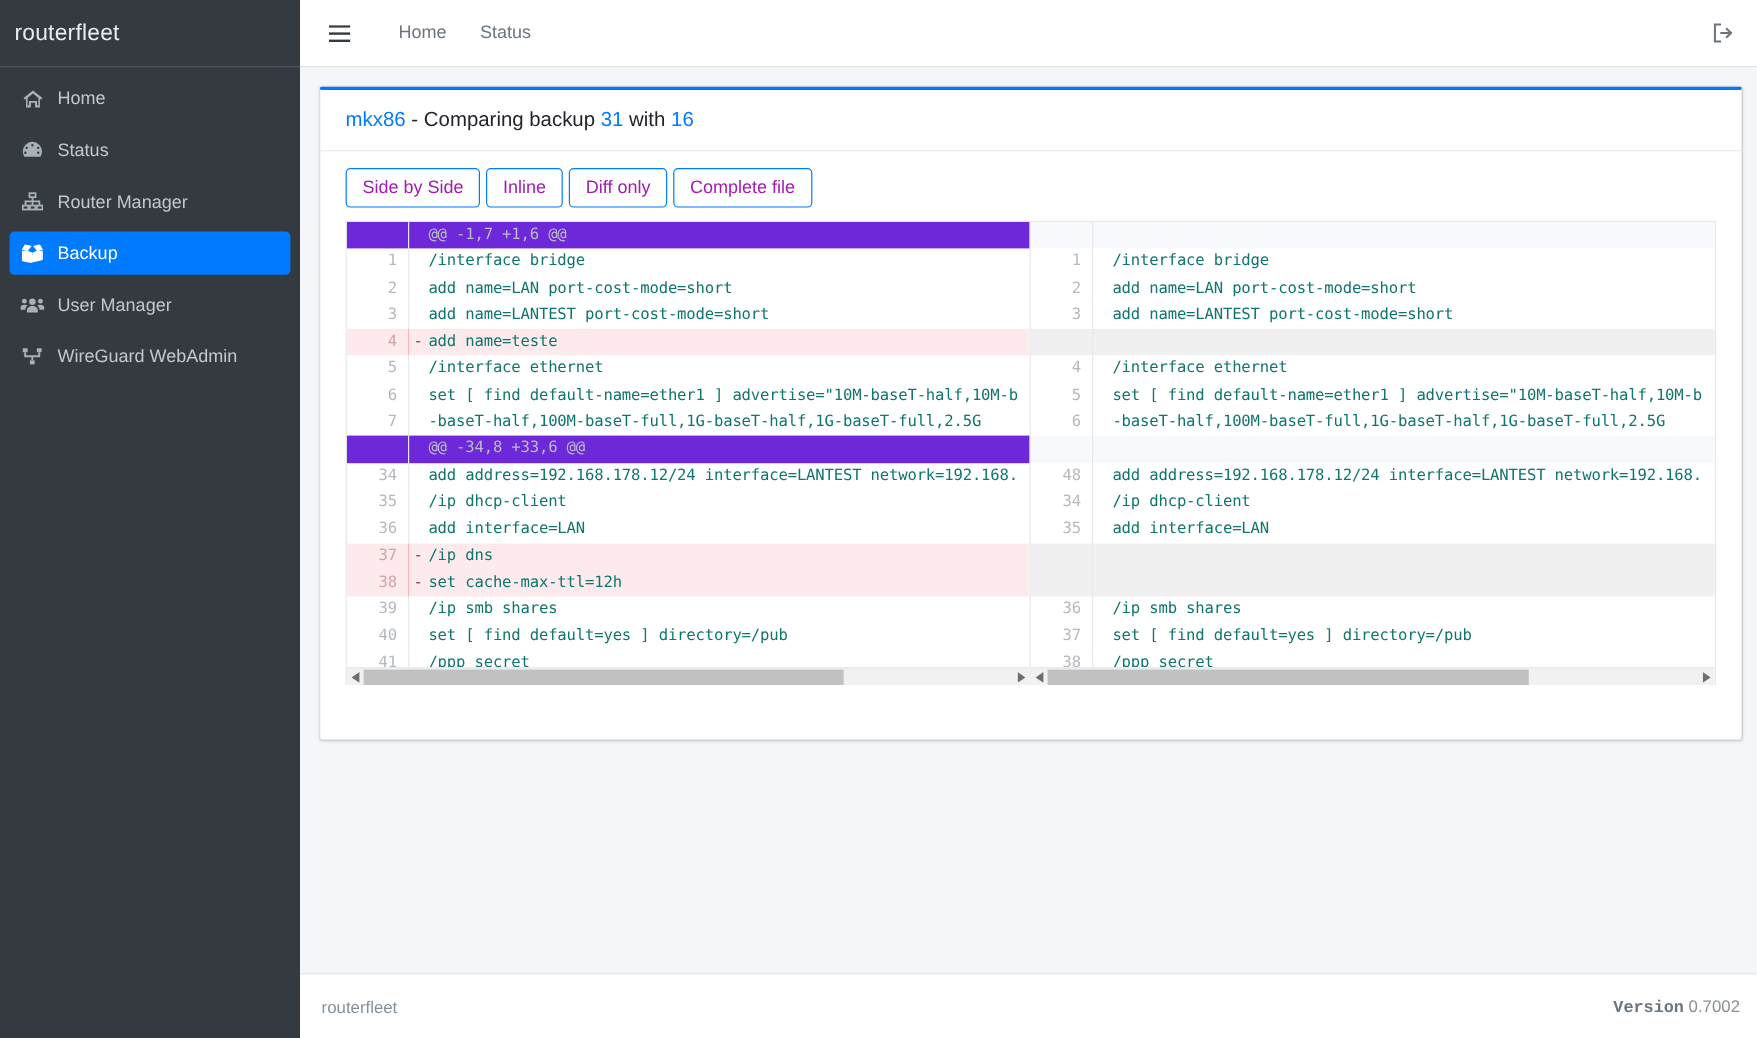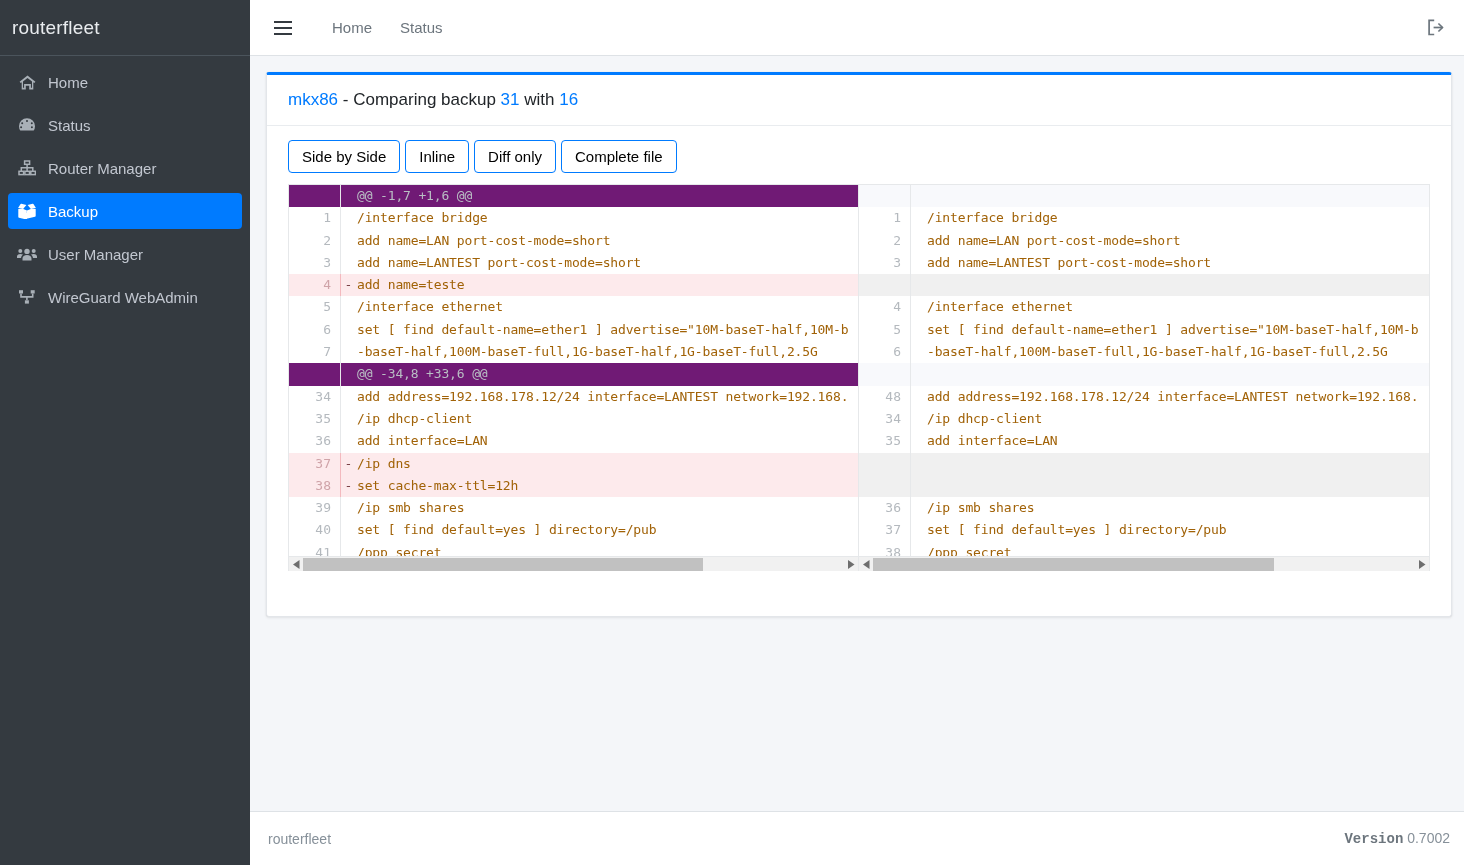--- a/index.html
+++ b/index.html
@@ -139,21 +139,21 @@
 
   
   #btn-group {
     display: flex;
     gap: 5px;
     margin-bottom: 11px;
   }
   .diff-btn {
     font-family: "Liberation Sans", sans-serif;
     font-size: 15px;
-    color: #000000;
+    color: #a21caf;
     background: #ffffff;
     border: 1px solid #007bff;
     border-radius: 4px;
     padding: 6px 13px;
     cursor: pointer;
     line-height: 19px;
     white-space: nowrap;
   }
 
   
@@ -195,27 +195,27 @@
     overflow: hidden;
   }
   .marker {
     width: 15px;
     min-width: 15px;
     text-align: center;
     color: #24292e;
   }
   .code {
     flex: 1 1 auto;
-    color: #a16207;
+    color: #0f766e;
     overflow: hidden;
     padding-left: 1px;
     letter-spacing: -0.15px;
   }
 
-  .drow.hunk { background: #701a75; }
+  .drow.hunk { background: #6d28d9; }
   .drow.hunk .gutter { border-right-color: #e6e8ea; }
   .drow.hunk .code { color: #b9bec4; }
   .drow.del { background: #fdeaec; }
   .drow.del .gutter { color: #cfa3a8; border-right: 1px solid #f3b9be; }
   .drow.del .marker { color: #7a4248; }
   .drow.empty { background: #f0f0f0; }
   .drow.empty .gutter { border-right: 1px solid #e6e8ea; }
   .drow.blank { background: #f8f9fc; }
   .drow.blank .gutter { border-right: 1px solid #e6e8ea; }
 

